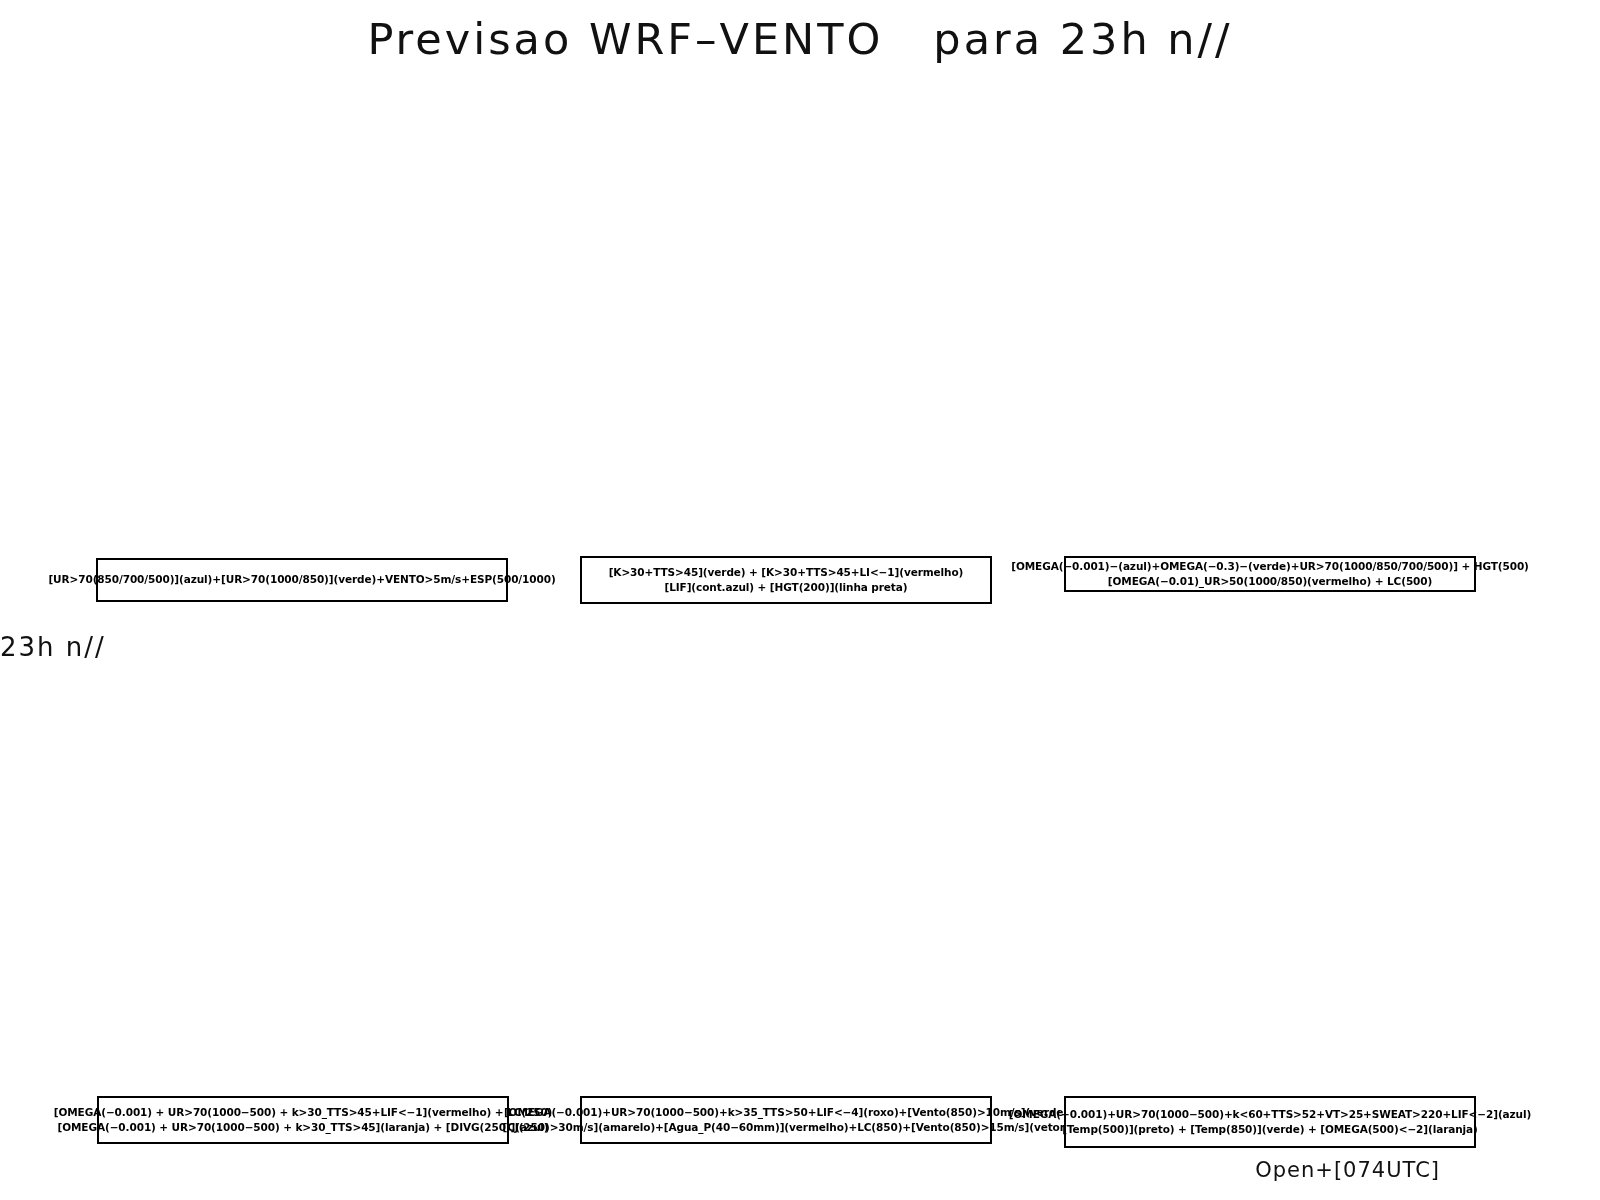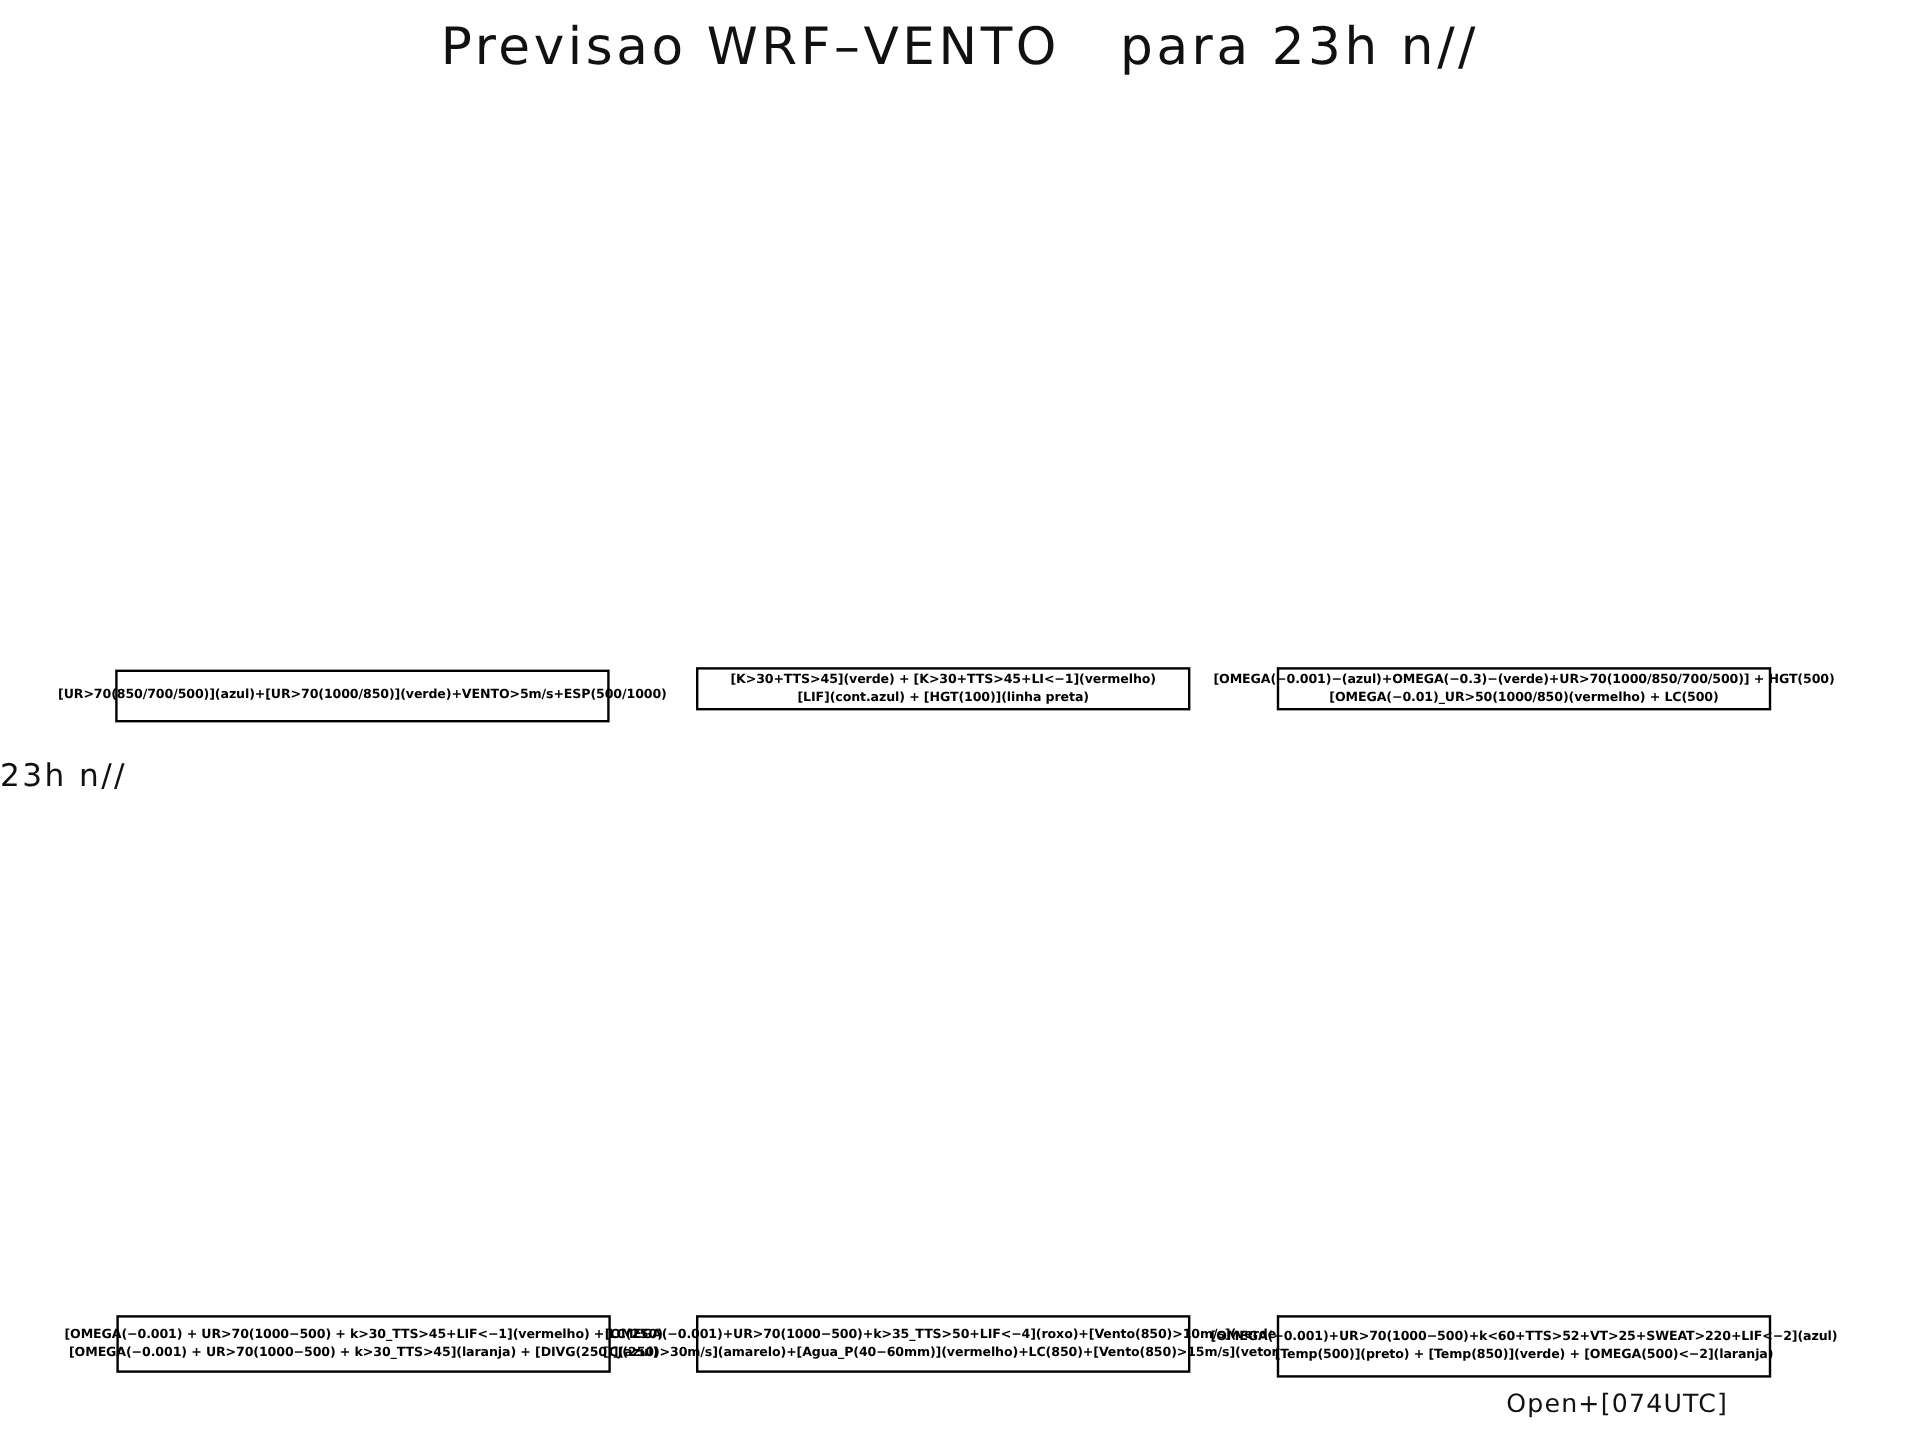--- a/index.html
+++ b/index.html
@@ -67,41 +67,41 @@
     font-size: 10.5px;
     font-weight: bold;
     line-height: 1.45;
     white-space: nowrap;
     text-align: center;
     letter-spacing: -0.1px;
     color: #000000;
   }
   
   #legend-top-left  { left: 96px;   top: 558px;  width: 412px; height: 44px; }
-  #legend-top-mid   { left: 580px;  top: 556px;  width: 412px; height: 36px; }
+  #legend-top-mid   { left: 580px;  top: 556px;  width: 412px; height: 48px; }
   #legend-top-right { left: 1064px; top: 556px;  width: 412px; height: 36px; }
   
   #legend-bot-left  { left: 97px;   top: 1096px; width: 412px; height: 48px; }
   #legend-bot-mid   { left: 580px;  top: 1096px; width: 412px; height: 48px; }
   #legend-bot-right { left: 1064px; top: 1096px; width: 412px; height: 52px; }
 </style>
 </head>
 <body>
 
 <div class="page">
 
   <div class="title">Previsao WRF–VENTO   para 23h n//</div>
 
   <div class="legend-box" id="legend-top-left">
     <div class="legend-line">[UR&gt;70(850/700/500)](azul)+[UR&gt;70(1000/850)](verde)+VENTO&gt;5m/s+ESP(500/1000)</div>
   </div>
 
   <div class="legend-box" id="legend-top-mid">
     <div class="legend-line">[K&gt;30+TTS&gt;45](verde)  +  [K&gt;30+TTS&gt;45+LI&lt;−1](vermelho)</div>
-    <div class="legend-line">[LIF](cont.azul)  +  [HGT(100)](linha  preta)</div>
+    <div class="legend-line">[LIF](cont.azul)  +  [HGT(200)](linha  preta)</div>
   </div>
 
   <div class="legend-box" id="legend-top-right">
     <div class="legend-line">[OMEGA(−0.001)−(azul)+OMEGA(−0.3)−(verde)+UR&gt;70(1000/850/700/500)]  +  HGT(500)</div>
     <div class="legend-line">[OMEGA(−0.01)_UR&gt;50(1000/850)(vermelho)  +  LC(500)</div>
   </div>
 
   <div class="subtitle">23h n//</div>
 
   <div class="legend-box" id="legend-bot-left">

